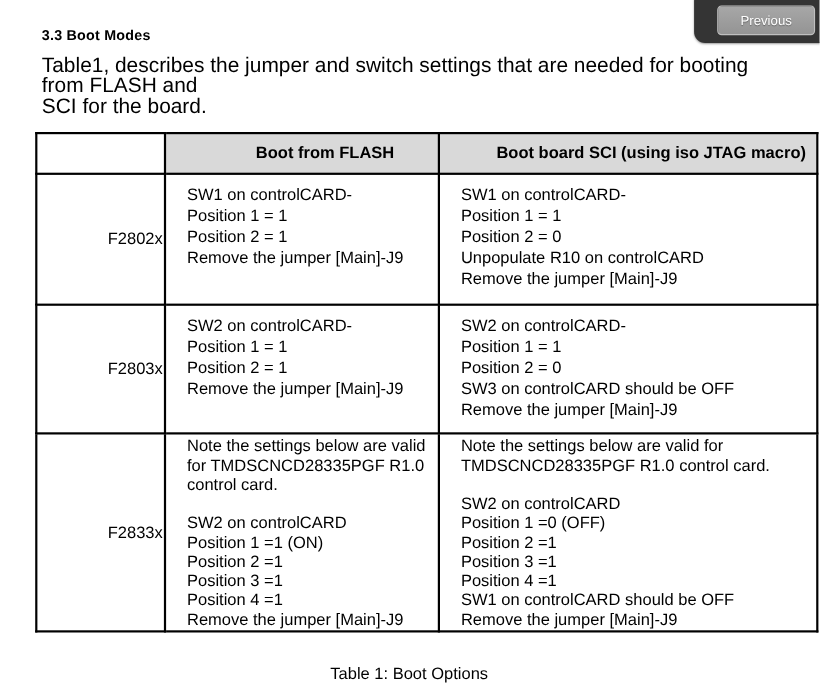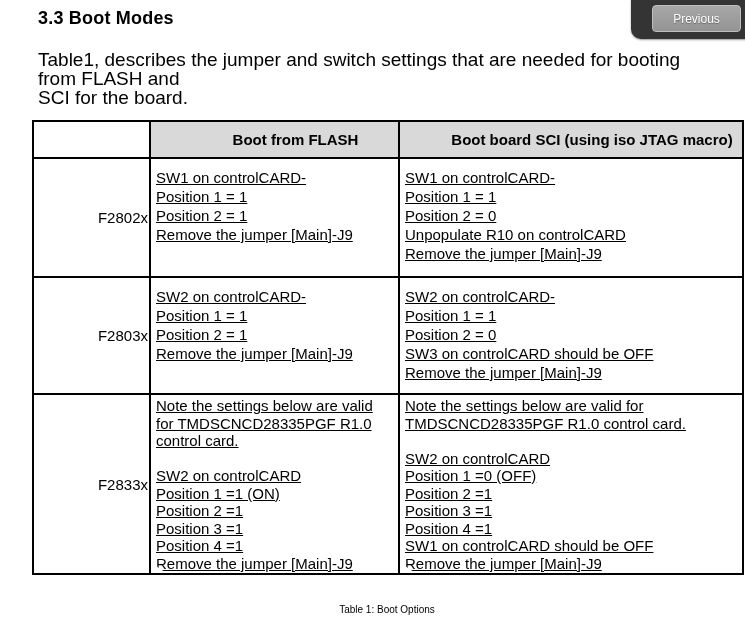--- a/index.html
+++ b/index.html
@@ -10,23 +10,23 @@
     overflow: hidden;
     background: #ffffff;
     font-family: "Liberation Sans", sans-serif;
     color: #000000;
   }
 
   
   .section-heading {
     position: absolute;
     left: 38px;
-    top: 8px;
+    top: 24px;
     margin: 0;
-    font-size: 18px;
+    font-size: 13px;
     font-weight: bold;
     letter-spacing: 0.2px;
   }
   .intro {
     position: absolute;
     left: 38px;
     top: 50px;
     width: 680px;
     margin: 0;
     font-size: 19px;
@@ -97,39 +97,38 @@
   .boot-table tr.row-1 { height: 119px; }
   .boot-table tr.row-2 { height: 117px; }
   .boot-table tr.row-3 { height: 180px; }
 
   .boot-table td.device {
     text-align: right;
     vertical-align: middle;
   }
   .boot-table td.content {
     vertical-align: top;
-    padding: 9px 5px 1px 5px;
+    padding: 9px 5px 1px 19px;
     line-height: 19px;
     white-space: pre-line;
-    text-decoration: underline;
   }
   .boot-table tr.row-3 td.content {
     padding-top: 2px;
     line-height: 17.5px;
     border-radius: 20px;
   }
 
   
   .table-caption {
     position: absolute;
-    left: 32px;
+    left: 17px;
     top: 604px;
     width: 710px;
     text-align: center;
-    font-size: 10px;
+    font-size: 15px;
   }
 </style>
 </head>
 <body>
 
 <div class="nav-panel">
   <div class="previous-button">Previous</div>
 </div>
 
 <h1 class="section-heading">3.3 Boot Modes</h1>

